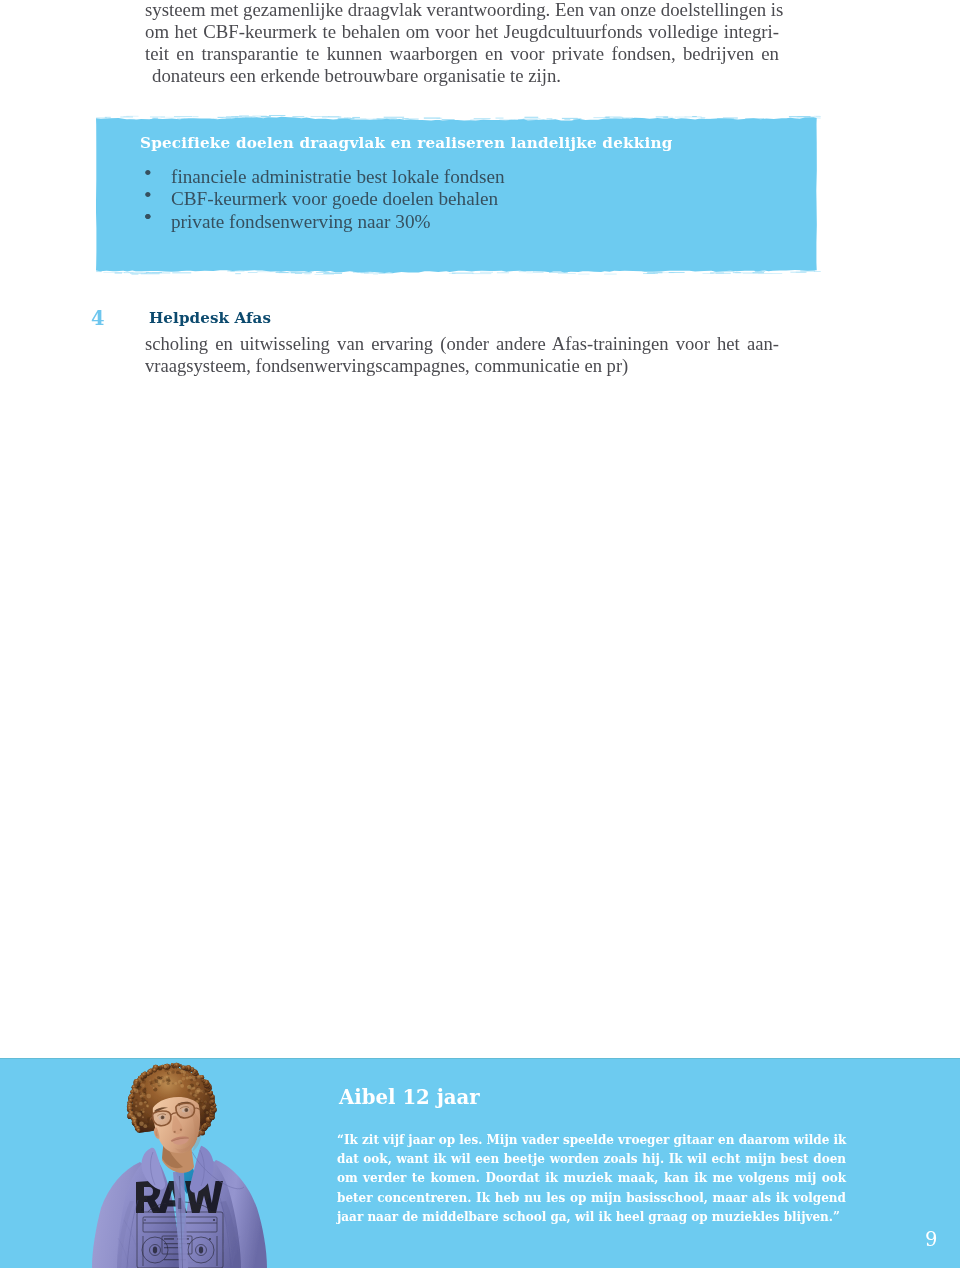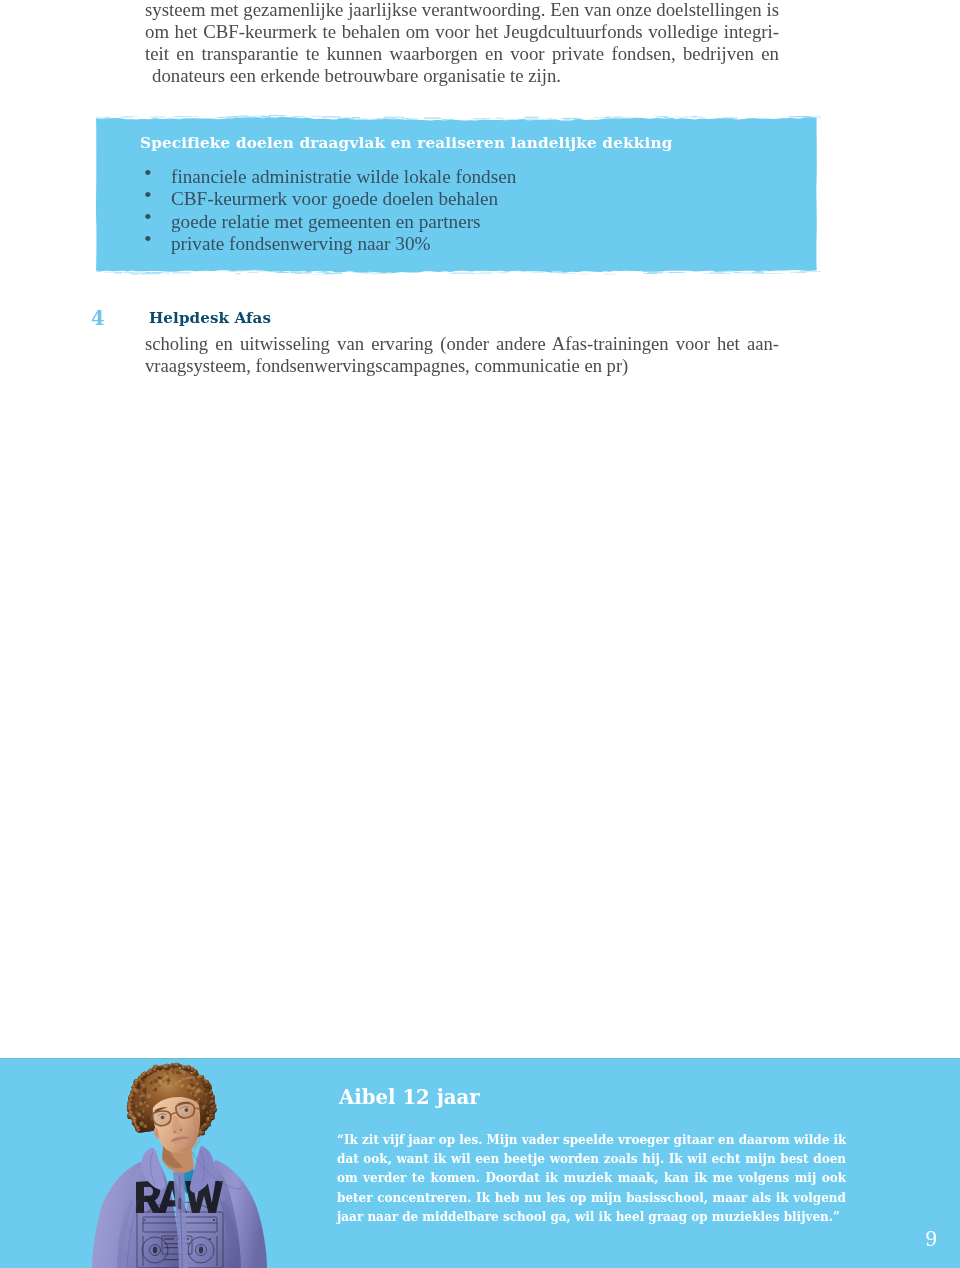--- a/index.html
+++ b/index.html
@@ -49,21 +49,21 @@
   .photo{position:absolute;left:92px;top:1060px;display:block;}
   .pagenum{position:absolute;left:925px;top:1228px;font-family:"DejaVu Serif",serif;
       font-size:19.5px;color:#ffffff;}
 </style>
 </head>
 <body>
 
 <div class="page">
 
   <div class="body-para">
-    <div>systeem met gezamenlijke jaarlijkse verantwoording. Een van onze doelstellingen is</div>
+    <div>systeem met gezamenlijke draagvlak verantwoording. Een van onze doelstellingen is</div>
     <div>om het CBF-keurmerk te behalen om voor het Jeugdcultuurfonds volledige integri-</div>
     <div>teit en transparantie te kunnen waarborgen en voor private fondsen, bedrijven en</div>
     <div>donateurs een erkende betrouwbare organisatie te zijn.</div>
   </div>
 
   <div class="callout">
     <svg class="callout-svg" width="724" height="161" viewBox="0 0 724 161">
         <defs>
           <filter id="edgeSoft" x="-2%" y="-20%" width="104%" height="140%">
             <feGaussianBlur stdDeviation="0.45"></feGaussianBlur>
@@ -233,23 +233,23 @@
           <rect x="218.3" y="155.8" width="19.4" height="0.7"></rect>
           <rect x="699.0" y="153.3" width="11.3" height="0.9"></rect>
           <rect x="37.1" y="153.5" width="16.0" height="1.0"></rect>
           <rect x="160.6" y="153.0" width="21.6" height="0.8"></rect>
           <rect x="52.7" y="154.7" width="21.5" height="0.6"></rect>
         </g>
       </svg>
       <div class="callout-inner">
       <div class="callout-title">Specifieke doelen draagvlak en realiseren landelijke dekking</div>
       <ul class="callout-list">
-        <li><span class="bul">•</span><span>financiele administratie wilde lokale fondsen</span></li>
+        <li><span class="bul">•</span><span>financiele administratie best lokale fondsen</span></li>
         <li><span class="bul">•</span><span>CBF-keurmerk voor goede doelen behalen</span></li>
-        <li><span class="bul">•</span><span>goede relatie met gemeenten en partners</span></li>
+        <li><span class="bul">•</span></li>
         <li><span class="bul">•</span><span>private fondsenwerving naar 30%</span></li>
       </ul>
     </div>
   </div>
 
   <div class="num">4</div>
   <div class="sec-title">Helpdesk Afas</div>
   <div class="sec-body">
     <div>scholing en uitwisseling van ervaring (onder andere Afas-trainingen voor het aan-</div>
     <div>vraagsysteem, fondsenwervingscampagnes, communicatie en pr)</div>

